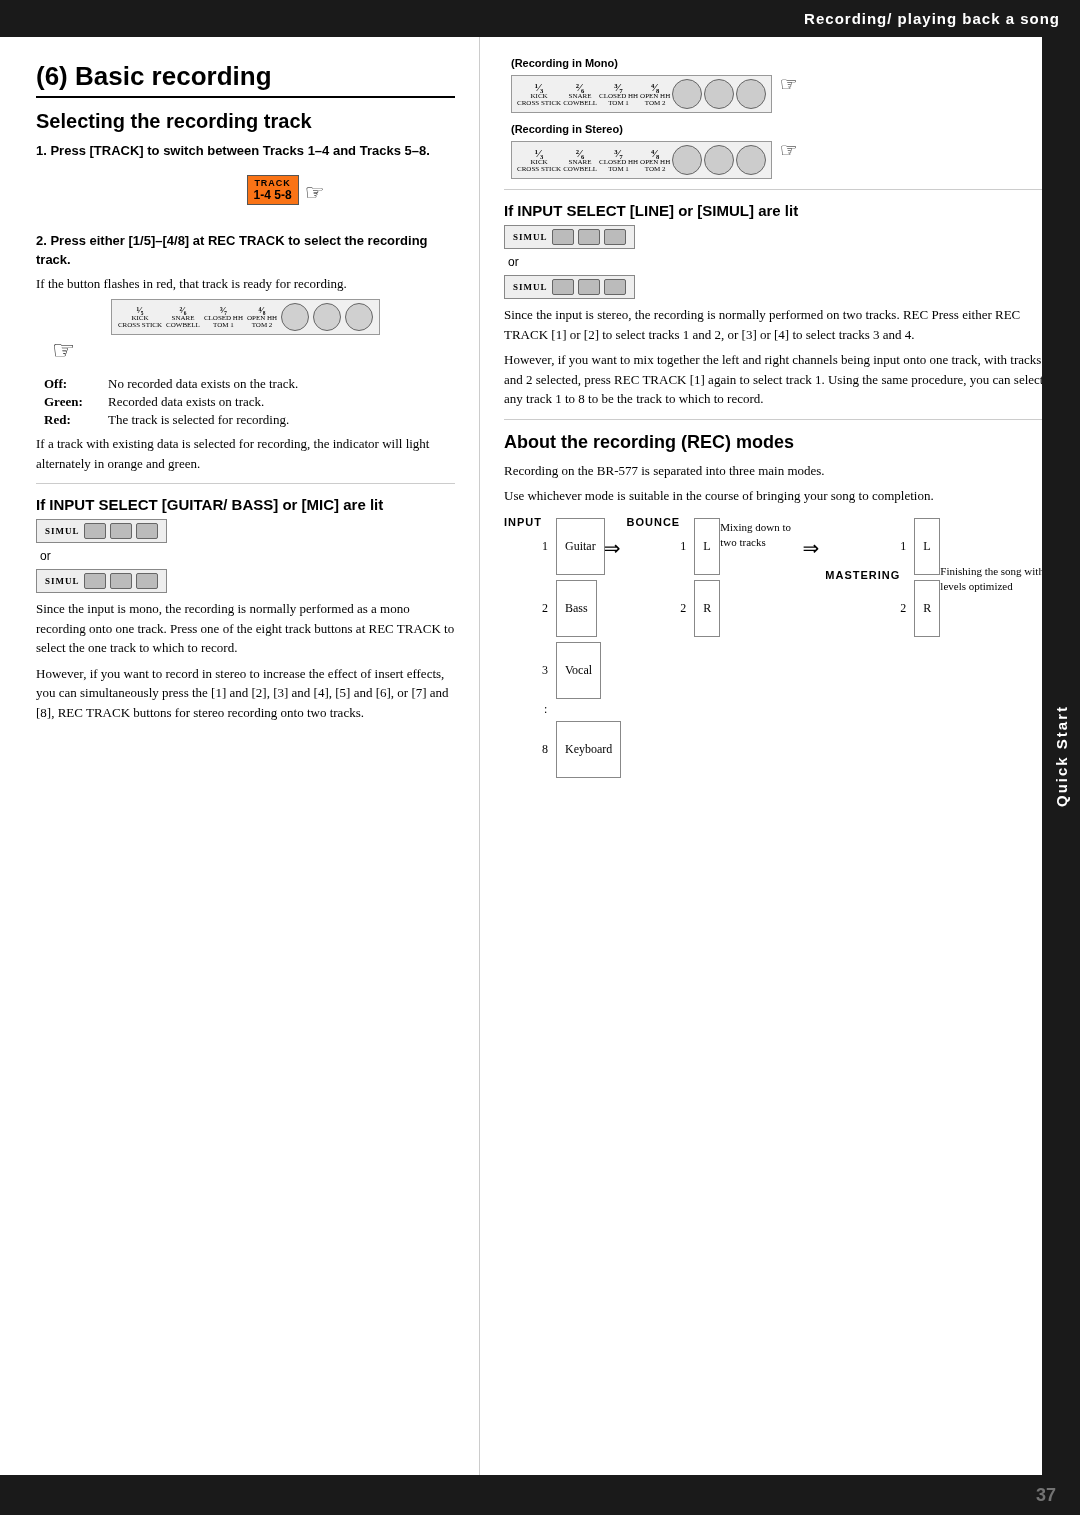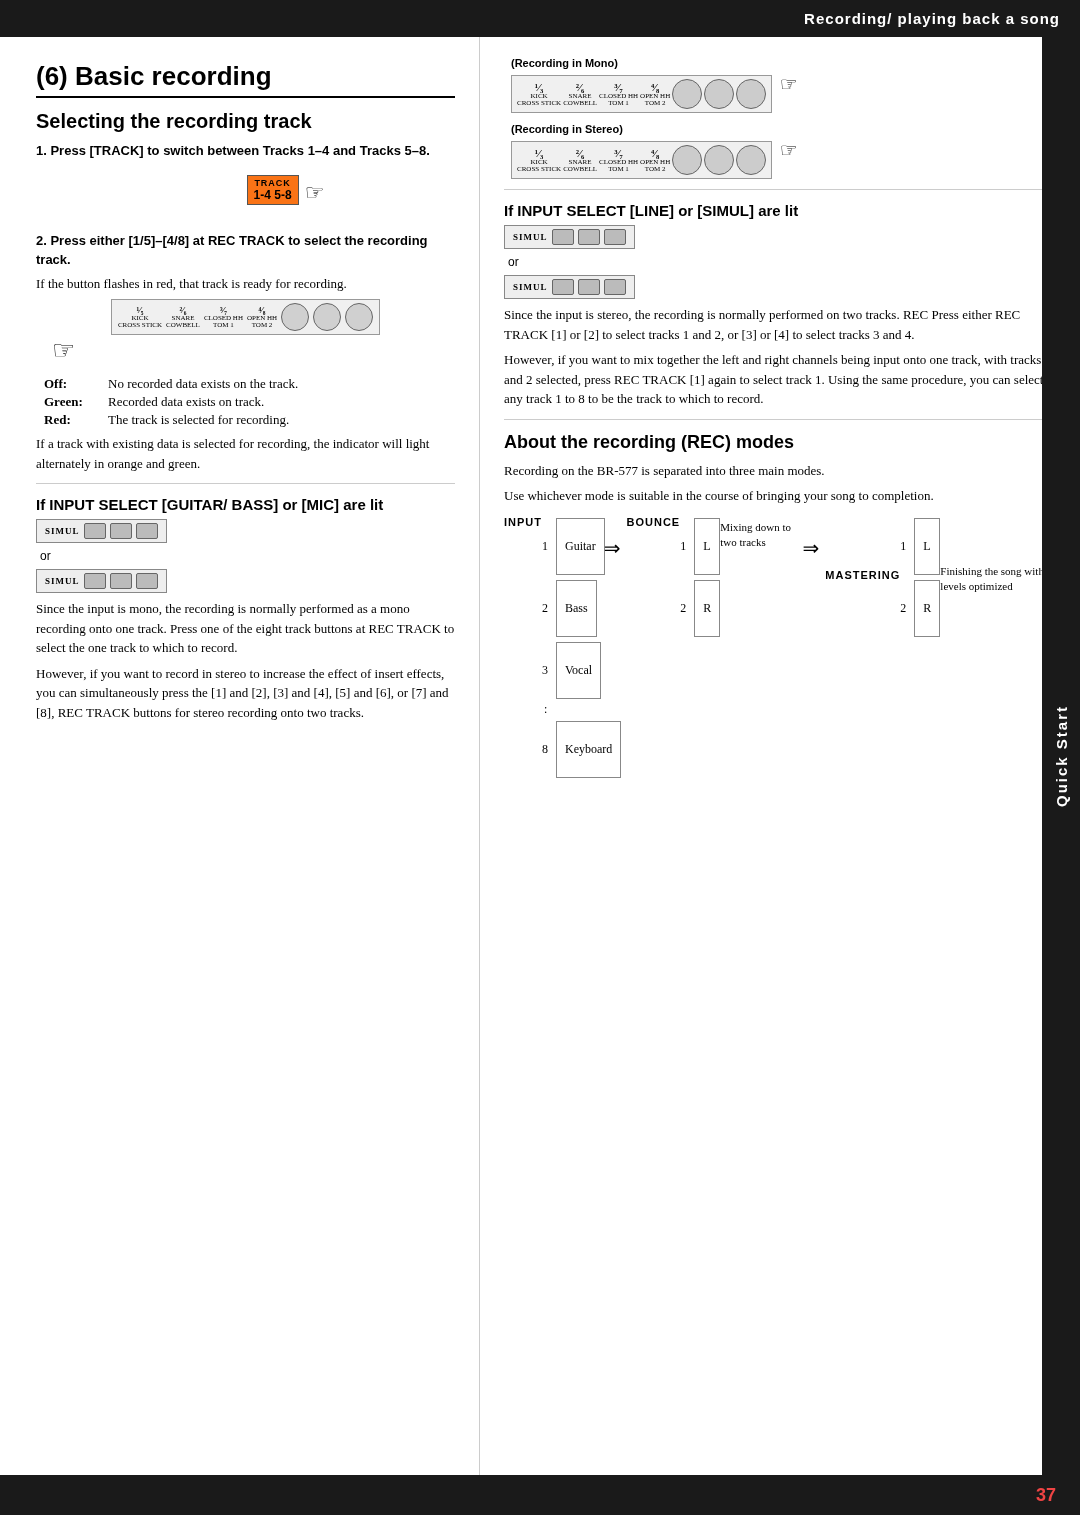--- a/index.html
+++ b/index.html
@@ -73,21 +73,21 @@
     
     .footer-bar {
       background: #1a1a1a;
       height: 40px;
       display: flex;
       align-items: center;
       justify-content: flex-end;
       padding-right: 24px;
     }
     .footer-page {
-      color: #ef4444;
+      color: #737373;
       font-size: 18px;
       font-weight: bold;
       font-family: Arial, sans-serif;
     }
 
     
     h1.chapter-title {
       font-size: 26px;
       font-weight: bold;
       font-family: Arial, sans-serif;

